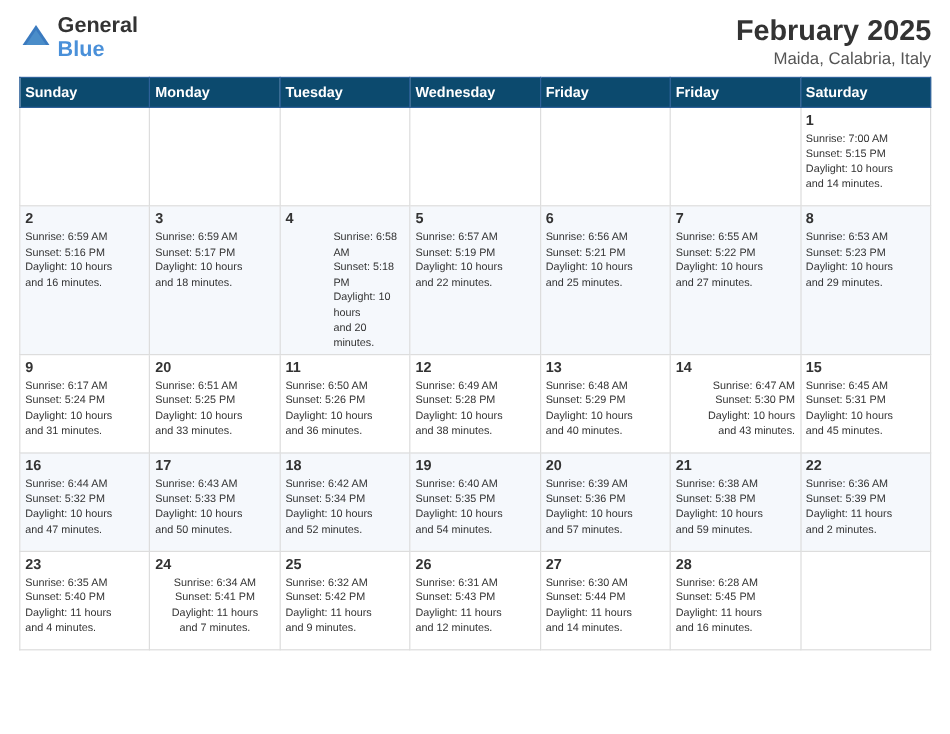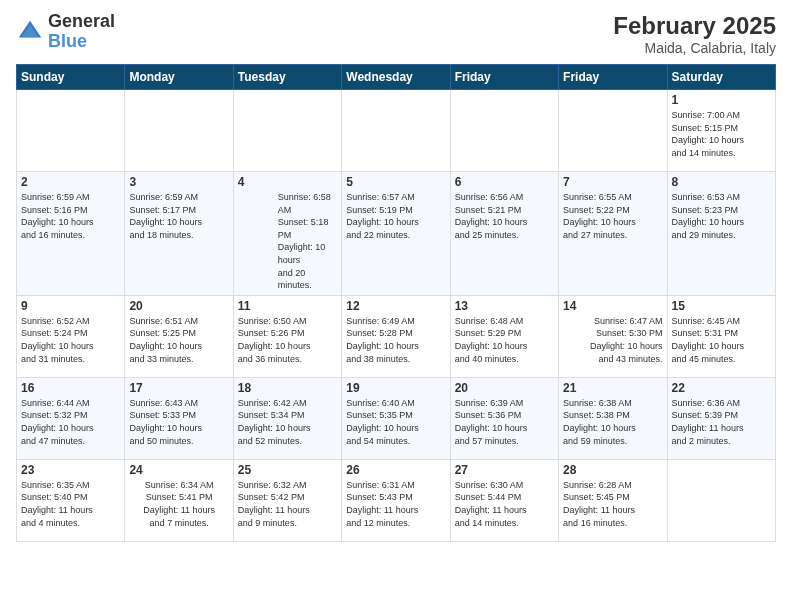--- a/index.html
+++ b/index.html
@@ -186,21 +186,21 @@
             <span class="day-num">8</span>
             <div class="day-info" style="white-space: pre-line;">Sunrise: 6:53 AM
 Sunset: 5:23 PM
 Daylight: 10 hours
 and 29 minutes.</div>
           </td>
         </tr>
         <tr>
           <td>
             <span class="day-num">9</span>
-            <div class="day-info" style="white-space: pre-line;">Sunrise: 6:52 AM
+            <div class="day-info" style="white-space: pre-line;">Sunrise: 6:17 AM
 Sunset: 5:24 PM
 Daylight: 10 hours
 and 31 minutes.</div>
           </td>
           <td>
             <span class="day-num">20</span>
             <div class="day-info" style="white-space: pre-line;">Sunrise: 6:51 AM
 Sunset: 5:25 PM
 Daylight: 10 hours
 and 33 minutes.</div>

